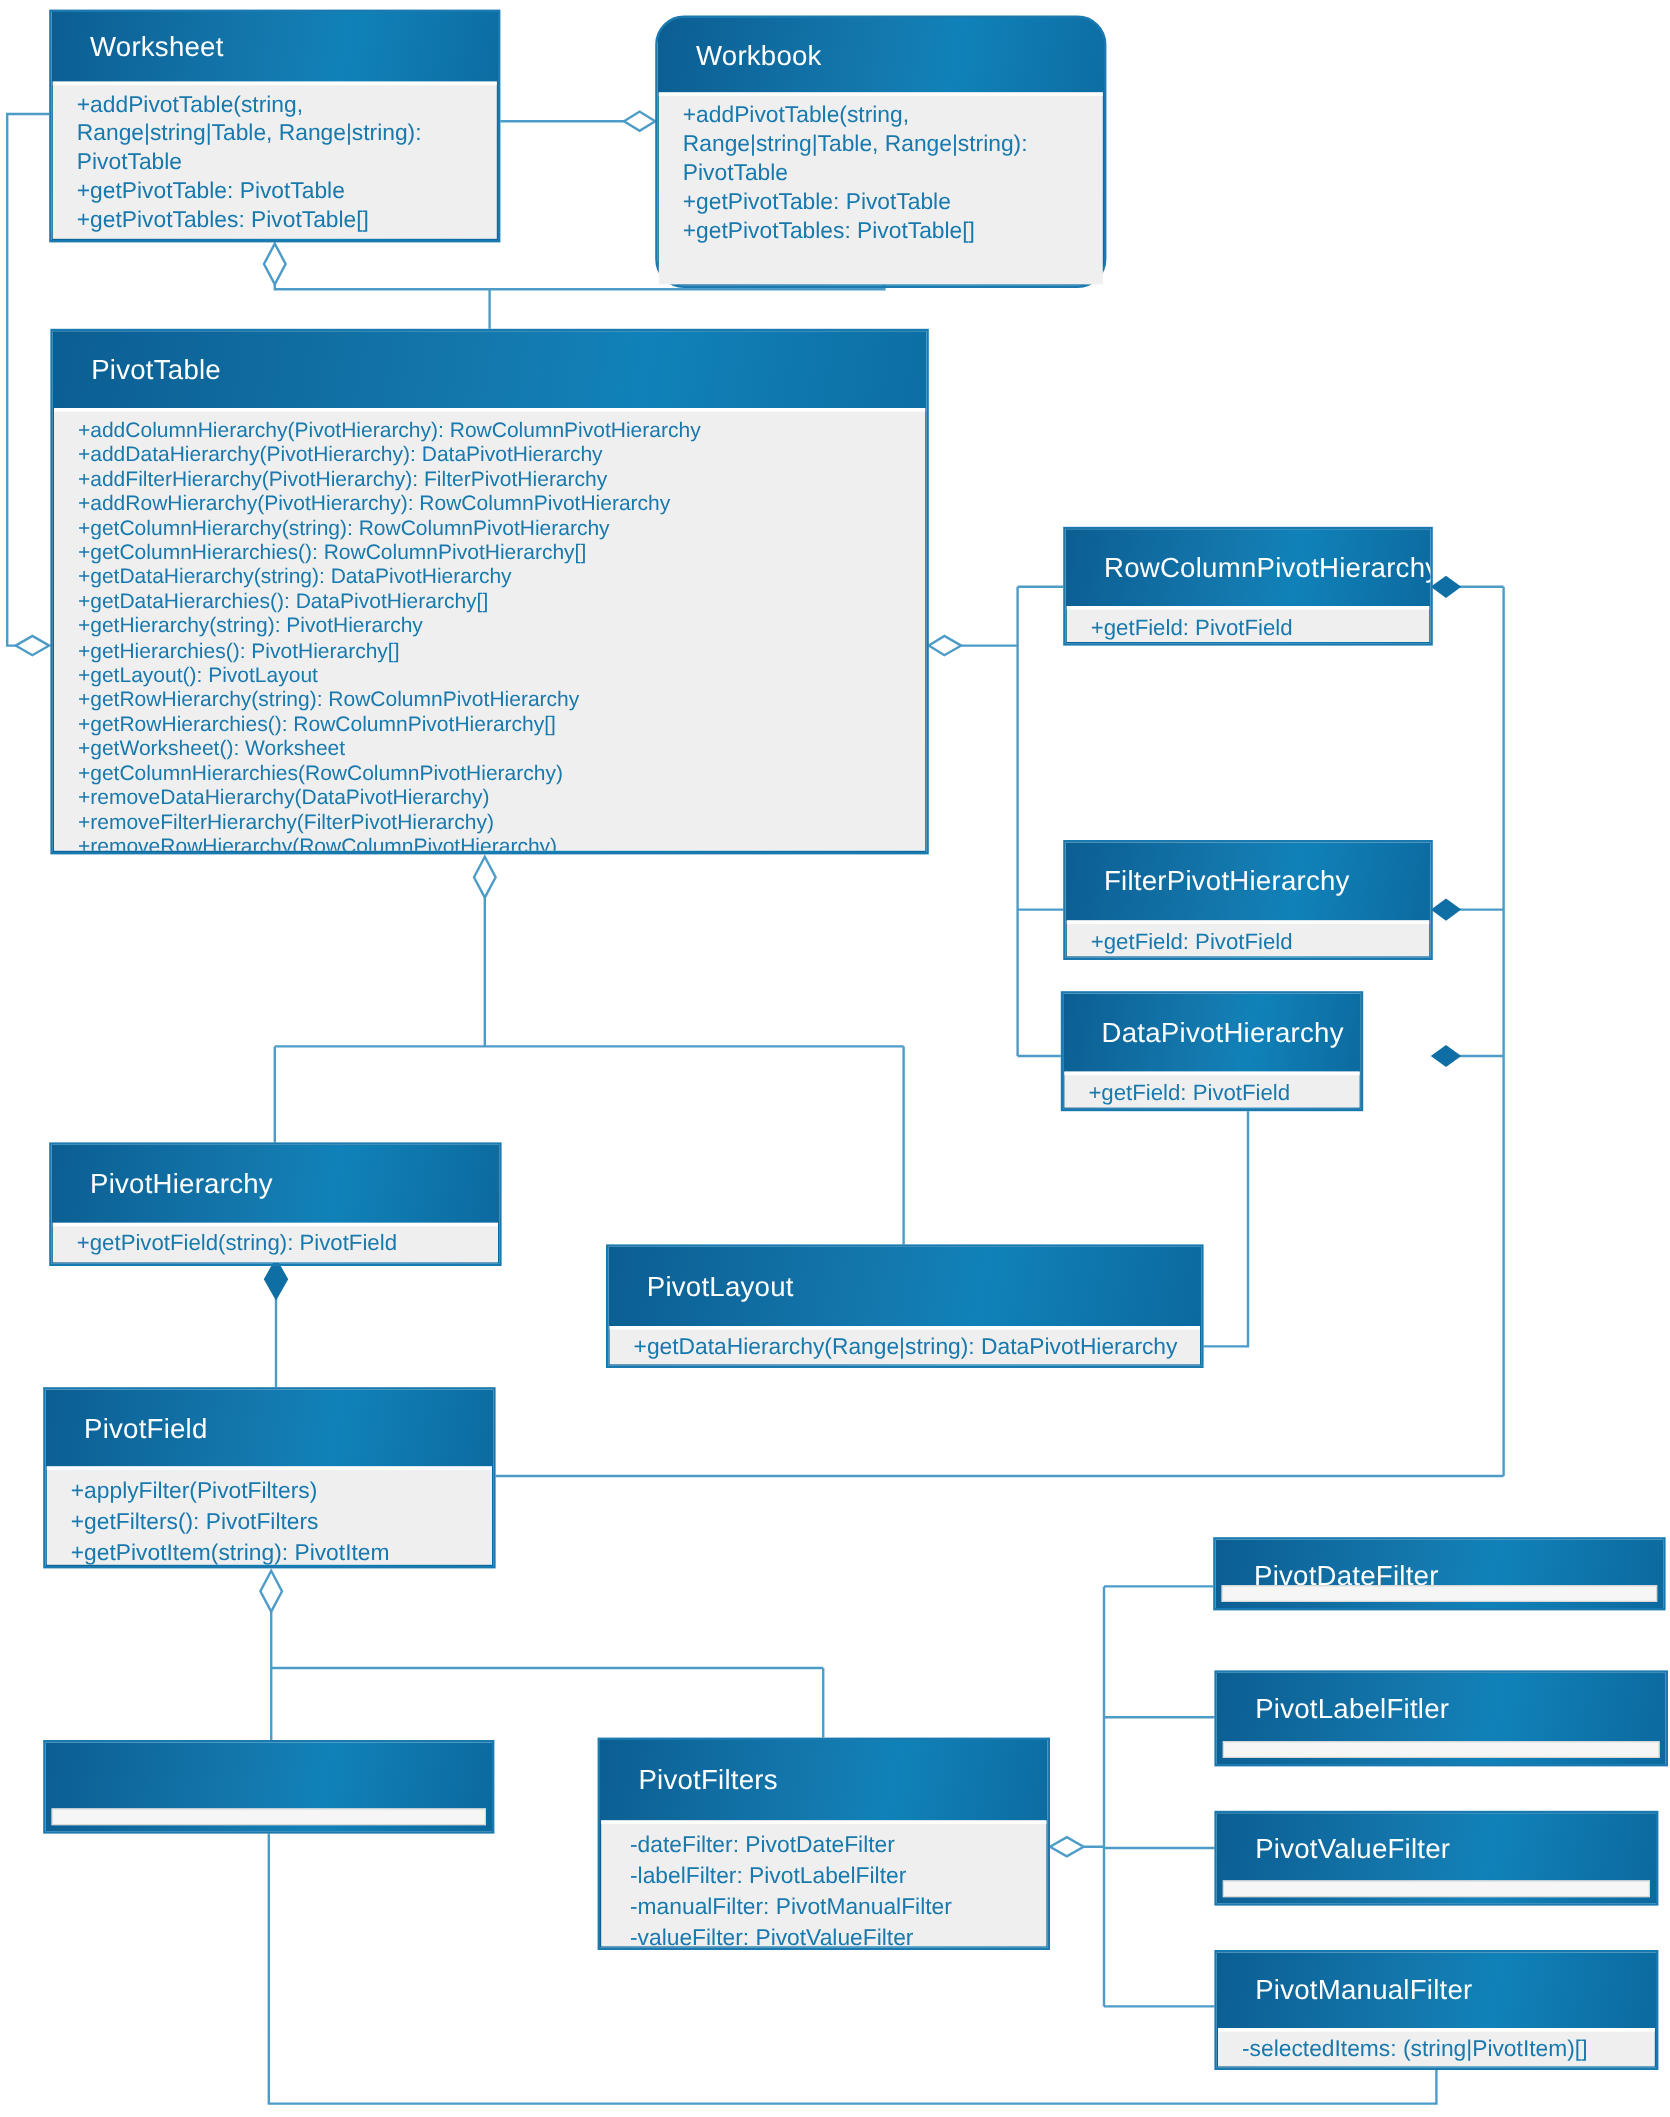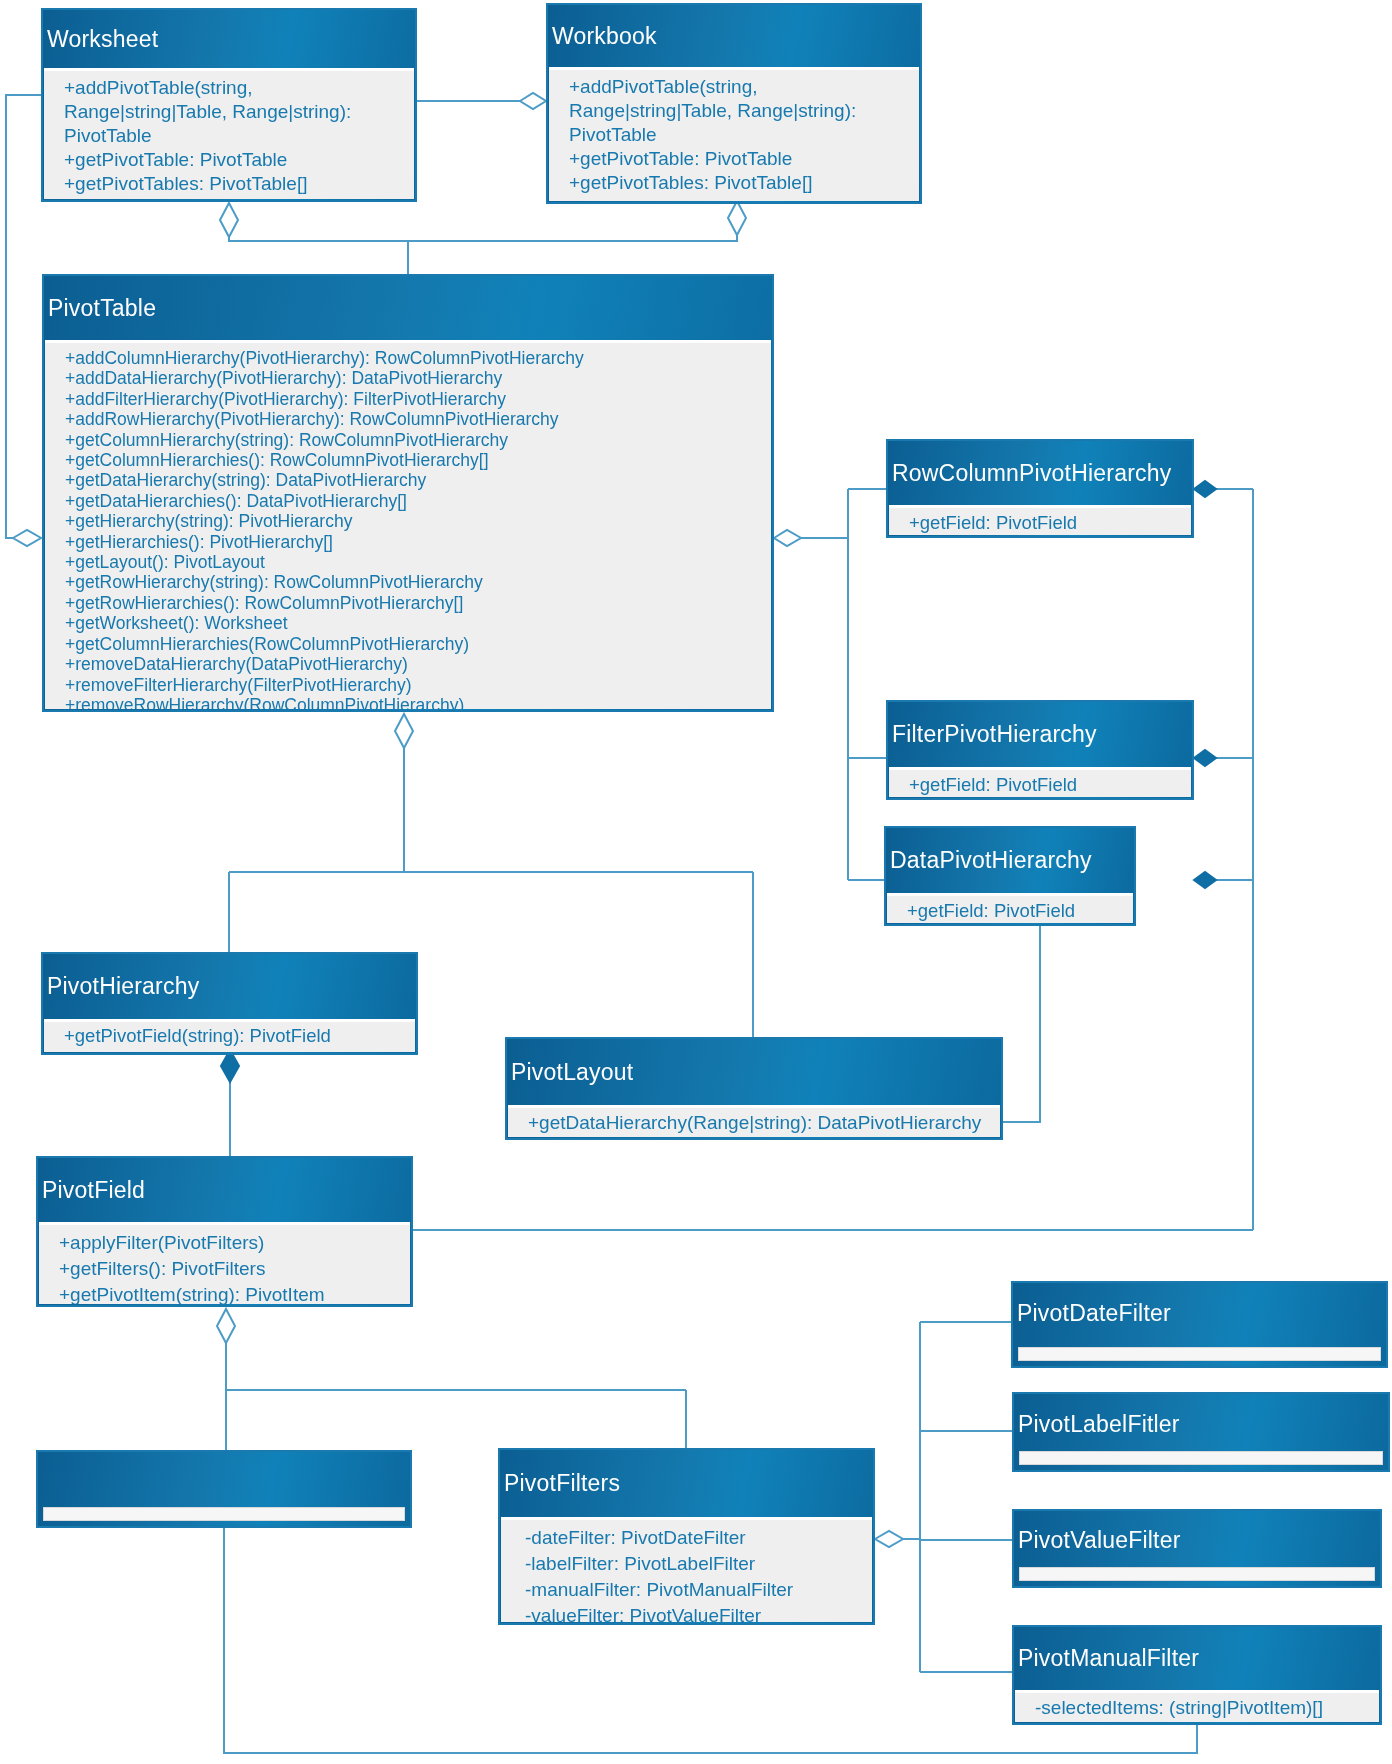--- a/index.html
+++ b/index.html
@@ -3,21 +3,21 @@
 <meta charset="utf-8">
 <style>
   html,body{margin:0;padding:0;background:#ffffff;}
   #canvas{position:relative;width:1392px;height:1764px;background:#ffffff;overflow:hidden;
           font-family:"Liberation Sans",sans-serif;}
   #wires{position:absolute;left:0;top:0;z-index:0;}
   .uml-class{position:absolute;z-index:1;box-sizing:border-box;
              border:2px solid #1a7ab0;
              background:linear-gradient(100deg,#0b5e92 0%,#1478ad 45%,#1082b9 62%,#0c699e 100%);
              box-shadow:0 0 0 1px rgba(255,255,255,.0);}
-  .uml-title{display:flex;align-items:center;box-sizing:border-box;padding:0 12px 0 4px;
+  .uml-title{display:flex;align-items:center;box-sizing:border-box;padding:0 12px 0 32px;
              color:#ffffff;font-size:23px;letter-spacing:.2px;white-space:nowrap;overflow:hidden;}
   .uml-body{position:absolute;left:1px;right:1px;bottom:1px;box-sizing:border-box;
             background:#efefef;border-top:3px solid #ffffff;
             color:#1879ae;font-size:18.5px;line-height:24px;
             padding:5px 8px 4px 20px;overflow:hidden;white-space:nowrap;}
   .uml-body .m{white-space:nowrap;}
   .strip{position:absolute;left:5px;right:5px;bottom:5px;height:14px;background:#f6f6f6;
          border:1px solid #d8d8d8;box-sizing:border-box;}
 </style>
 </head>
@@ -74,21 +74,21 @@
       </div>
     <div class="uml-body" style="top:58px;font-size:19px;">
       <div class="m">+addPivotTable(string,</div>
       <div class="m">Range|string|Table, Range|string):</div>
       <div class="m">PivotTable</div>
       <div class="m">+getPivotTable: PivotTable</div>
       <div class="m">+getPivotTables: PivotTable[]</div>
     </div>
   </div>
 
-  <div class="uml-class" style="left:546px;top:3px;width:376px;height:201px;">
+  <div class="uml-class" style="left:546px;top:13px;width:376px;height:227px;border-radius:24px;">
     <div class="uml-title" style="height:62px;">
         <span>Workbook</span>
       </div>
     <div class="uml-body" style="top:62px;font-size:19px;">
       <div class="m">+addPivotTable(string,</div>
       <div class="m">Range|string|Table, Range|string):</div>
       <div class="m">PivotTable</div>
       <div class="m">+getPivotTable: PivotTable</div>
       <div class="m">+getPivotTables: PivotTable[]</div>
     </div>
@@ -185,21 +185,21 @@
         <span>PivotFilters</span>
       </div>
     <div class="uml-body" style="top:67px;font-size:19px;line-height:26px;padding-left:24px;">
       <div class="m">-dateFilter: PivotDateFilter</div>
       <div class="m">-labelFilter: PivotLabelFilter</div>
       <div class="m">-manualFilter: PivotManualFilter</div>
       <div class="m">-valueFilter: PivotValueFilter</div>
     </div>
   </div>
 
-  <div class="uml-class" style="left:1011px;top:1281px;width:377px;height:87px;">
+  <div class="uml-class" style="left:1011px;top:1281px;width:377px;height:61px;">
     <div class="uml-title" style="height:60px;">
         <span>PivotDateFilter</span>
       </div>
     <div class="strip"></div>
   </div>
 
   <div class="uml-class" style="left:1012px;top:1392px;width:378px;height:80px;">
     <div class="uml-title" style="height:60px;">
         <span>PivotLabelFitler</span>
       </div>

